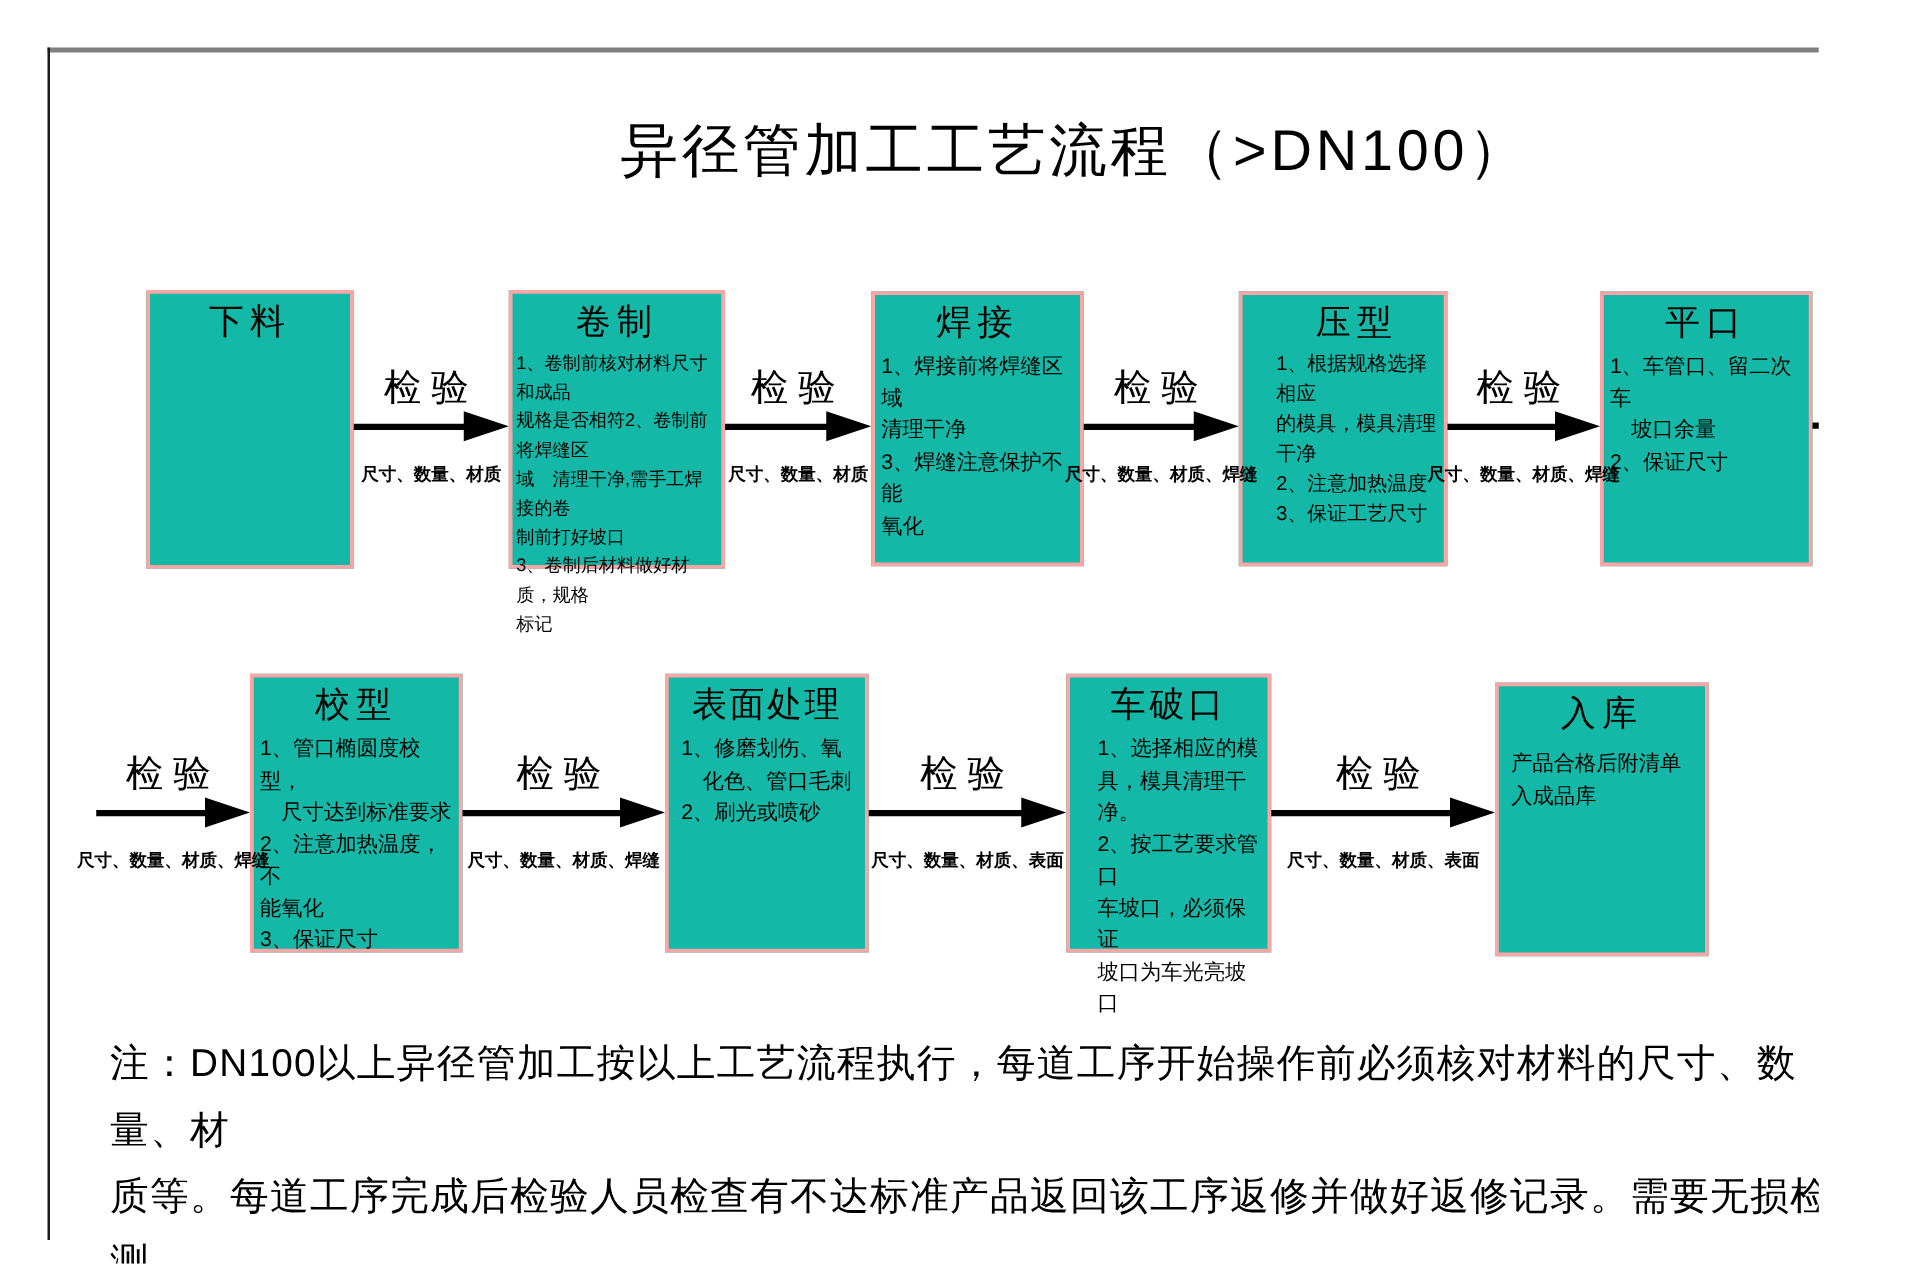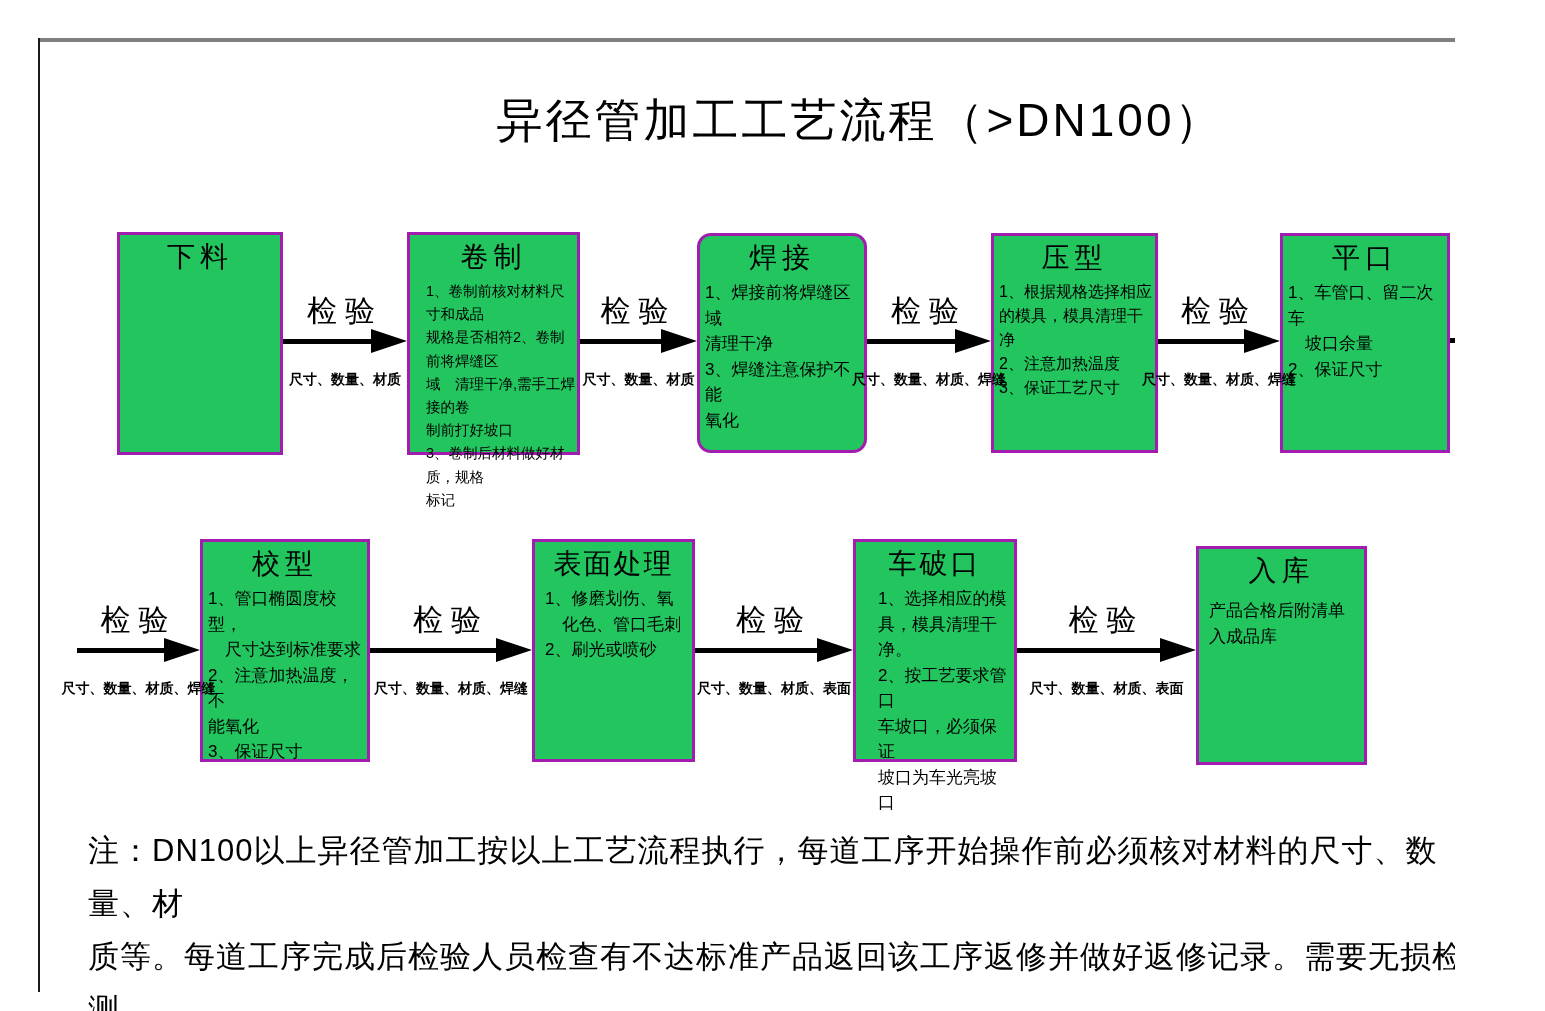--- a/index.html
+++ b/index.html
@@ -23,40 +23,40 @@
     position: absolute;
     left: 430px; top: 90px; width: 860px;
     text-align: center;
     font-size: 46px;
     letter-spacing: 3px;
     white-space: nowrap;
   }
 
   .pbox {
     position: absolute;
-    border: 3px solid #a21caf;
-    background: #22c55e;
+    border: 3px solid #fca5a5;
+    background: #14b8a6;
   }
   .pbox-title {
     text-align: center;
     font-size: 28px;
     letter-spacing: 5px;
     margin-top: 3px;
     white-space: nowrap;
   }
   .pbox-body {
     font-size: 17px;
     line-height: 1.5;
     white-space: pre-line;
     padding: 3px 2px 0 5px;
   }
   .pbox-body.dense {
     font-size: 14.5px;
     line-height: 1.6;
-    padding: 4px 1px 0 16px;
+    padding: 4px 1px 0 3px;
   }
 
   .arrow-group { position: absolute; }
   .insp-label {
     text-align: center;
     font-size: 30px;
     letter-spacing: 8px;
     height: 36px;
     line-height: 36px;
     white-space: nowrap;
@@ -117,29 +117,29 @@
   <div class="pbox" style="left:407px; top:232px; width:173px; height:223px;">
     <div class="pbox-title">卷制</div>
     <div class="pbox-body dense">1、卷制前核对材料尺寸和成品
 规格是否相符2、卷制前将焊缝区
 域　清理干净,需手工焊接的卷
 制前打好坡口
 3、卷制后材料做好材质，规格
 标记</div>
   </div>
 
-  <div class="pbox" style="left:697px; top:233px; width:170px; height:220px;border-radius:14px;">
+  <div class="pbox" style="left:697px; top:233px; width:170px; height:220px;">
     <div class="pbox-title">焊接</div>
     <div class="pbox-body">1、焊接前将焊缝区域
 清理干净
 3、焊缝注意保护不能
 氧化</div>
   </div>
 
-  <div class="pbox" style="left:991px; top:233px; width:167px; height:220px;">
+  <div class="pbox" style="left:991px; top:233px; width:167px; height:220px;padding-left:22px;">
     <div class="pbox-title">压型</div>
     <div class="pbox-body" style="font-size:16px;">1、根据规格选择相应
 的模具，模具清理干净
 2、注意加热温度
 3、保证工艺尺寸</div>
   </div>
 
   <div class="pbox" style="left:1280px; top:233px; width:170px; height:220px;">
     <div class="pbox-title">平口</div>
     <div class="pbox-body">1、车管口、留二次车

